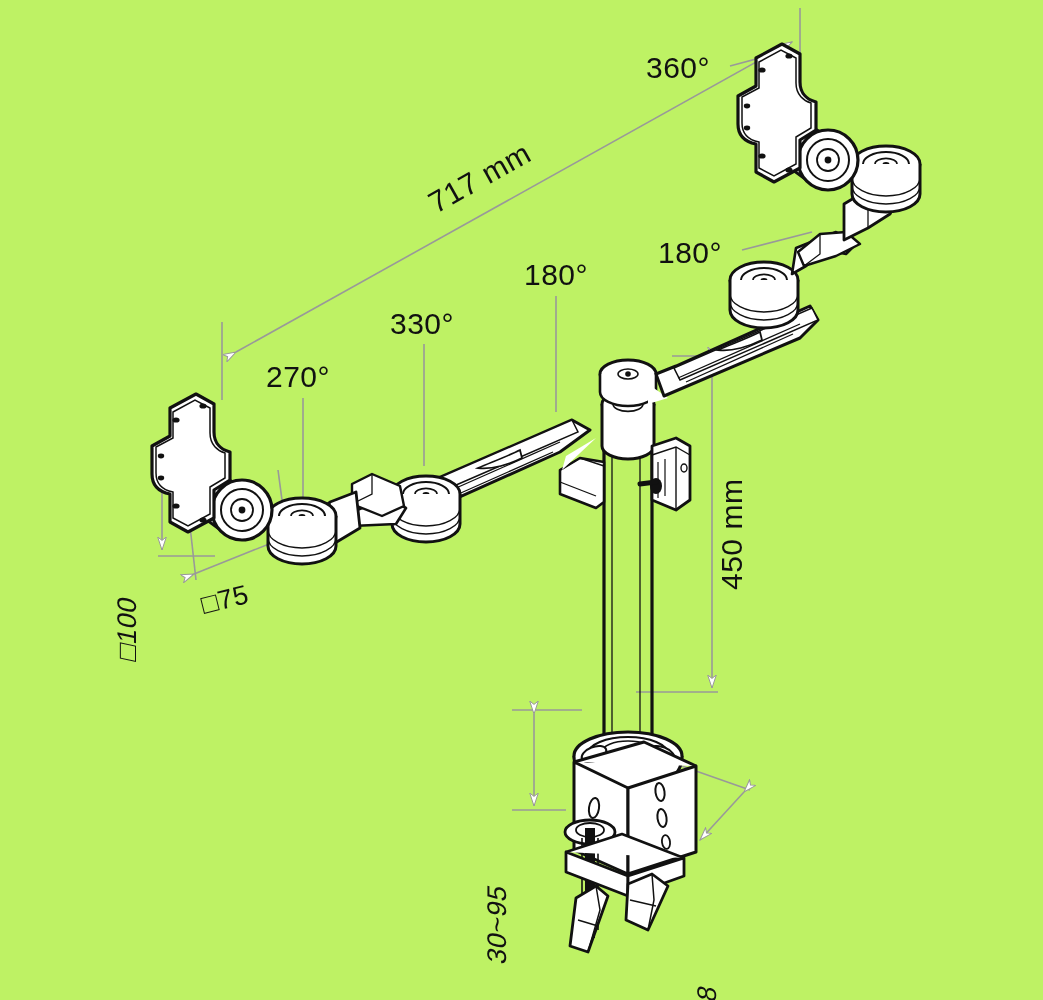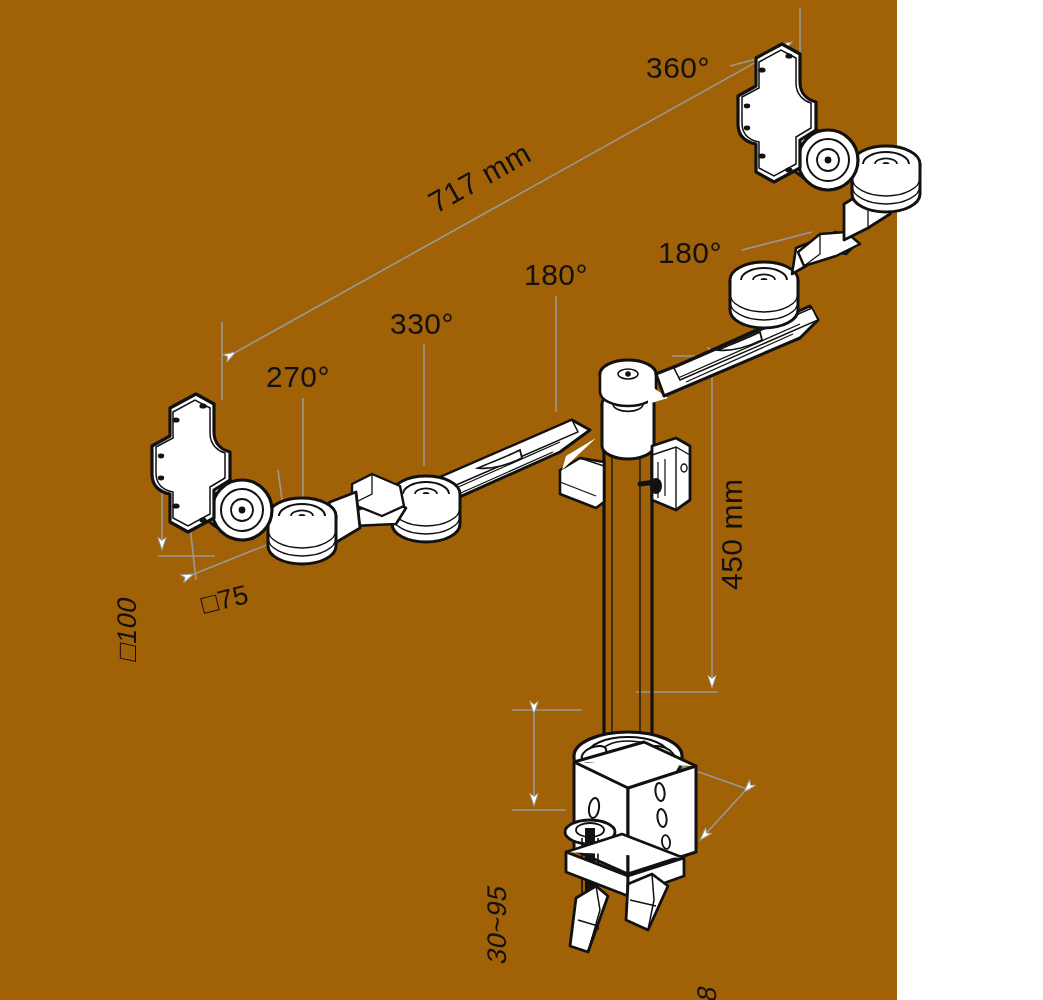--- a/index.html
+++ b/index.html
@@ -1,18 +1,18 @@
 <!DOCTYPE html>
 <html><head>
 <meta charset="utf-8">
 <style>
   html,body{margin:0;padding:0;background:#ffffff;}
   body{width:1043px;height:1000px;overflow:hidden;
        font-family:"Liberation Sans","DejaVu Sans",sans-serif;}
-  #stage{position:relative;width:897px;height:1000px;background:#a16207;}
+  #stage{position:relative;width:1043px;height:1000px;background:#bef264;}
   svg{display:block;}
   .dimtext{font-family:"Liberation Sans","DejaVu Sans",sans-serif;
            fill:#111111;font-size:30px;letter-spacing:0.5px;}
   .dimtext-sm{font-size:27px;}
 </style>
 </head>
 <body>
 
 <div id="stage">
 <svg width="1043" height="1000" viewBox="0 0 1043 1000" xmlns="http://www.w3.org/2000/svg">

